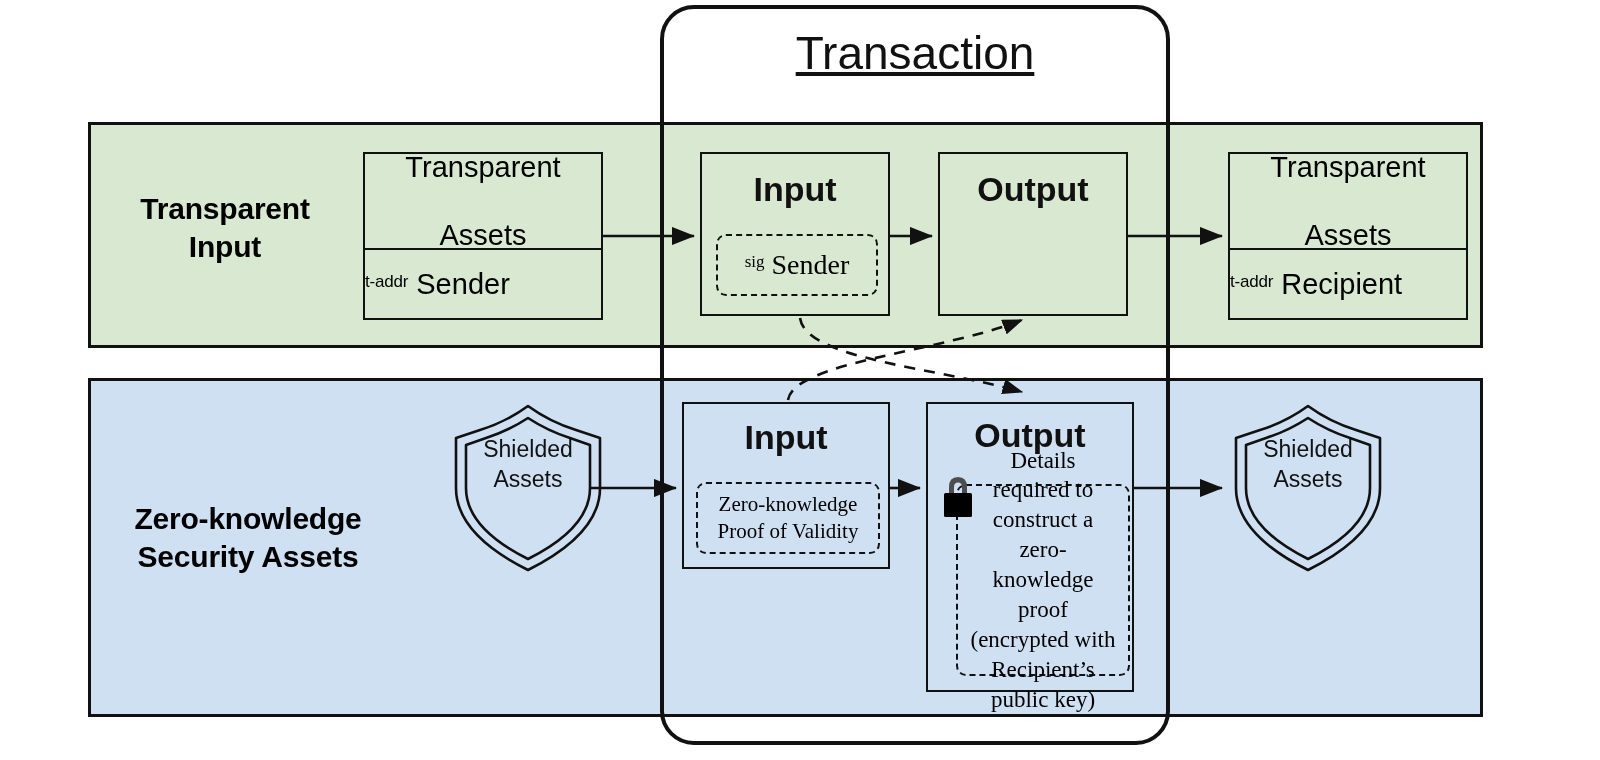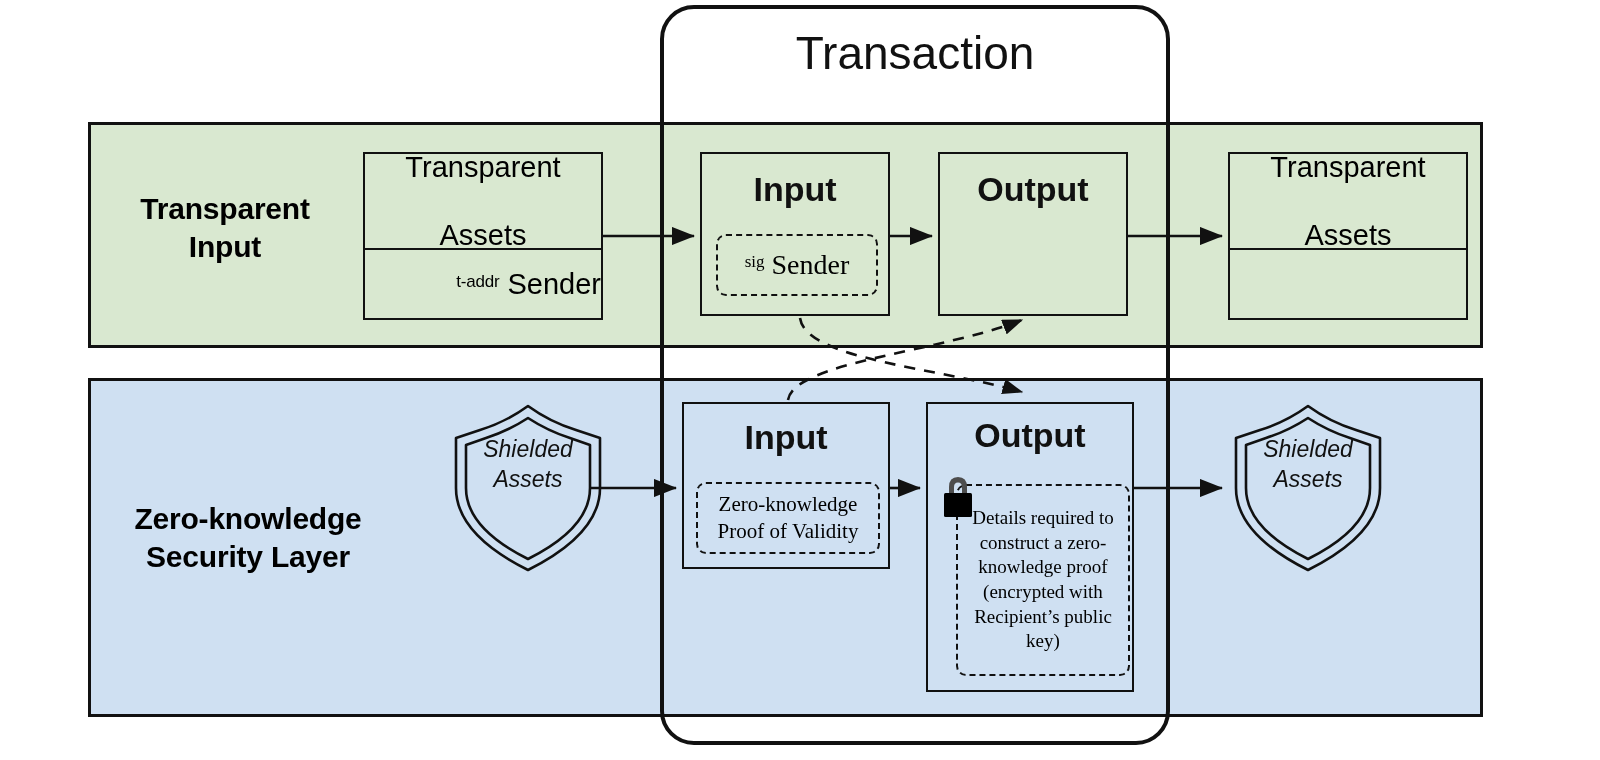--- a/index.html
+++ b/index.html
@@ -64,20 +64,21 @@
     background: transparent;
     pointer-events: none;
   }
   #transaction-title {
     position: absolute;
     left: 660px; top: 26px;
     width: 510px;
     text-align: center;
     font-size: 46px;
     color: #111;
+    text-decoration: underline;
   }
 
   
   .node-box {
     position: absolute;
     border: 2.5px solid #111111;
     box-sizing: border-box;
     background: transparent;
   }
   .node-title {
@@ -106,21 +107,21 @@
     font-size: 29px;
     line-height: 1.18;
     text-align: center;
     display: block;
   }
   .assets-bottom {
     position: absolute;
     left: 0; right: 0; top: 96px; bottom: 0;
     display: flex;
     align-items: center;
-    justify-content: flex-end;
+    justify-content: flex-start;
   }
   .addr-line {
     font-size: 29px;
     white-space: nowrap;
   }
   .addr-sup {
     font-size: 17px;
     vertical-align: 0.42em;
     letter-spacing: -0.2px;
   }
@@ -133,24 +134,24 @@
     box-sizing: border-box;
     display: flex;
     align-items: center;
     justify-content: center;
     text-align: center;
     font-family: Liberation Serif, serif;
   }
   .chip-sig { font-size: 28px; white-space: nowrap; }
   .chip-sig .sup { font-size: 17px; vertical-align: 0.42em; }
   .chip-zk { font-size: 21px; line-height: 1.28; }
-  .chip-details { font-size: 19px; line-height: 1.30; padding: 4px 12px; }
-
-  
-  .shield-wrap { position: absolute; font-style: italic; }
+  .chip-details { font-size: 23px; line-height: 1.30; padding: 4px 12px; }
+
+  
+  .shield-wrap { position: absolute; }
   .shield-wrap svg { display: block; }
   .shield-label {
     position: absolute;
     width: 100%;
     top: 32px;
     text-align: center;
     font-size: 23px;
     line-height: 1.32;
     color: #111;
     pointer-events: none;
@@ -212,27 +213,33 @@
     <div class="node-title" style="top:18px;">Output</div>
   </div>
 
   <div class="node-box assets-box" style="left:1228px; top:152px; width:240px; height:168px;">
     <div class="assets-top">
       <span>
         <span>Transparent</span><br>
         <span>Assets</span>
       </span>
     </div>
+    <div class="assets-bottom">
+      <span class="addr-line">
+        <span class="addr-sup">t-addr</span>
+        <span>Recipient</span>
+      </span>
+    </div>
   </div>
 
   <div class="layer-band" id="zk-layer"></div>
 
   <div class="layer-title" id="zk-layer-title">
     <div>Zero-knowledge</div>
-    <div>Security Layer</div>
+    <div>Security Assets</div>
   </div>
 
   <div class="shield-wrap" style="left:448px; top:402px; width:160px; height:172px;">
     <svg width="160" height="172" viewBox="0 0 160 172">
       <path d="M8 36 L32 28 Q58 20 80 4 Q102 20 128 28 L152 36
                L152 86 Q152 132 80 168 Q8 132 8 86 Z" fill="none" stroke="#111111" stroke-width="2.6" stroke-linejoin="round"></path>
       <path d="M18 43 L38 36 Q60 29 80 16 Q100 29 122 36 L142 43
                L142 86 Q142 126 80 157 Q18 126 18 86 Z" fill="none" stroke="#111111" stroke-width="2.6" stroke-linejoin="round"></path>
     </svg>
     <div class="shield-label">

